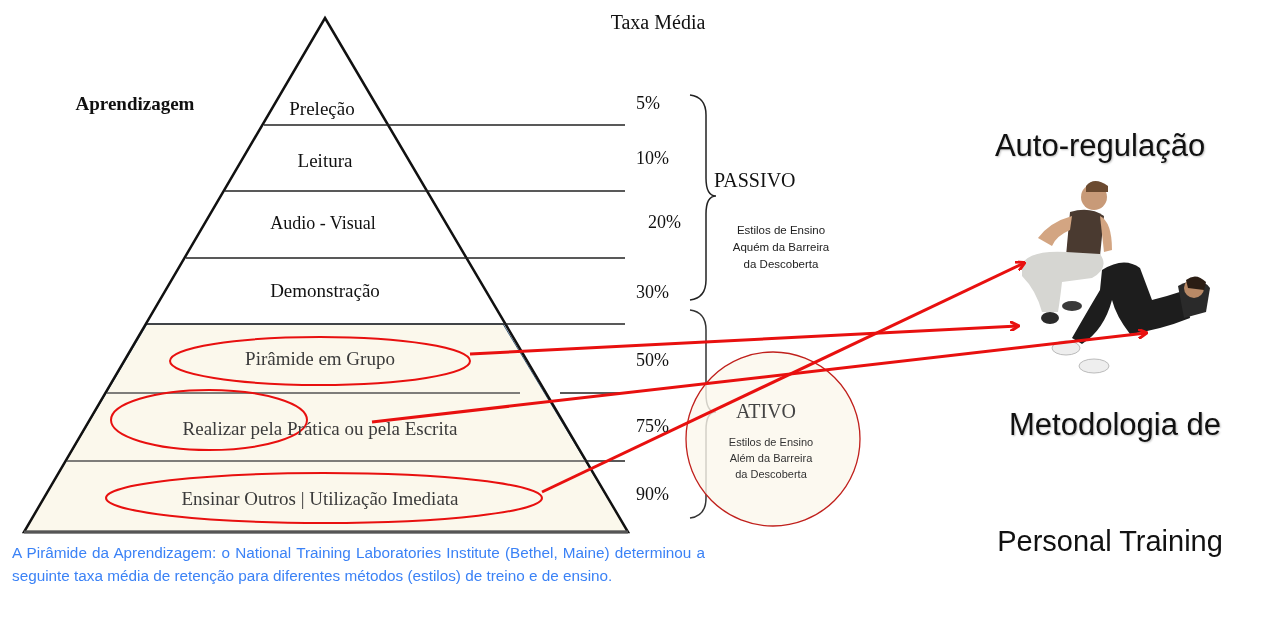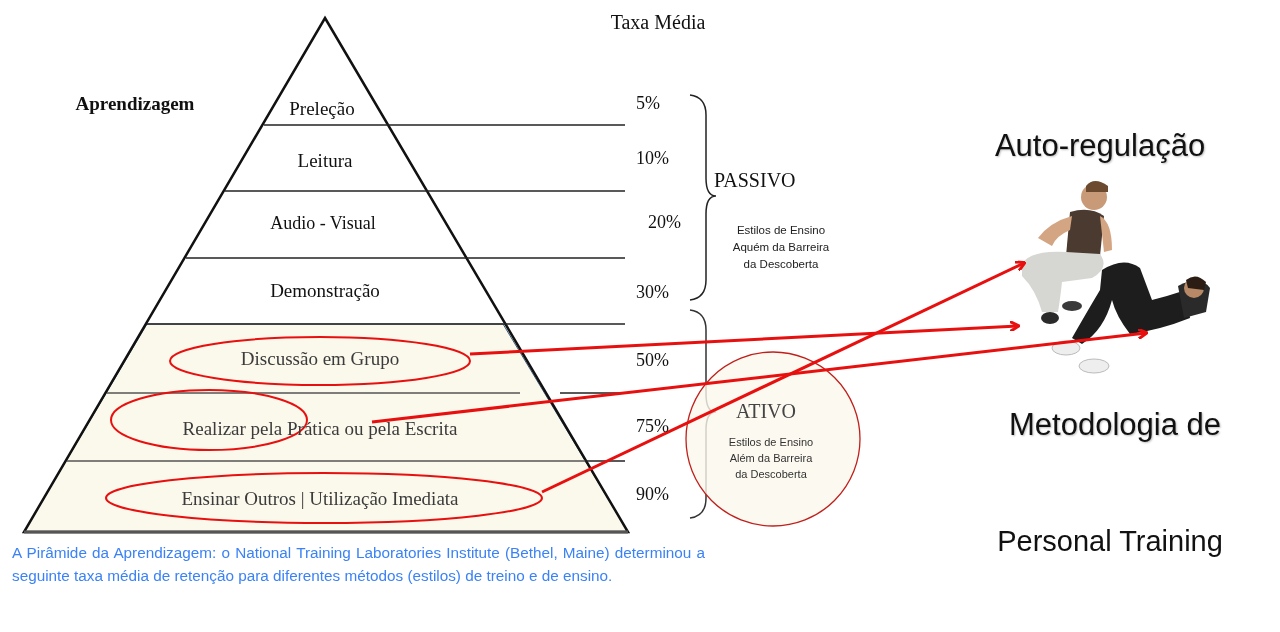--- a/index.html
+++ b/index.html
@@ -86,21 +86,21 @@
 </div>
 
 <div class="abs ret-title serif">
   <div>Taxa Média</div>
 </div>
 
 <div class="level serif" style="left:222px;top:90px;width:200px;margin-top:8px;">Preleção</div>
 <div class="level serif" style="left:225px;top:150px;width:200px;">Leitura</div>
 <div class="level serif" style="left:200px;top:213px;width:246px;font-size:18px;">Audio - Visual</div>
 <div class="level serif" style="left:180px;top:280px;width:290px;">Demonstração</div>
-<div class="level serif active" style="left:160px;top:348px;width:320px;">Discussão em Grupo</div>
+<div class="level serif active" style="left:160px;top:348px;width:320px;">Pirâmide em Grupo</div>
 <div class="level serif active" style="left:120px;top:418px;width:400px;">Realizar pela Prática ou pela Escrita</div>
 <div class="level serif active" style="left:100px;top:488px;width:440px;">Ensinar Outros | Utilização Imediata</div>
 
 <div class="pct serif" style="top:93px;">5%</div>
 <div class="pct serif" style="top:148px;">10%</div>
 <div class="pct serif" style="top:212px;margin-left:12px;">20%</div>
 <div class="pct serif" style="top:282px;">30%</div>
 <div class="pct serif" style="top:350px;">50%</div>
 <div class="pct serif" style="top:416px;">75%</div>
 <div class="pct serif" style="top:484px;">90%</div>

